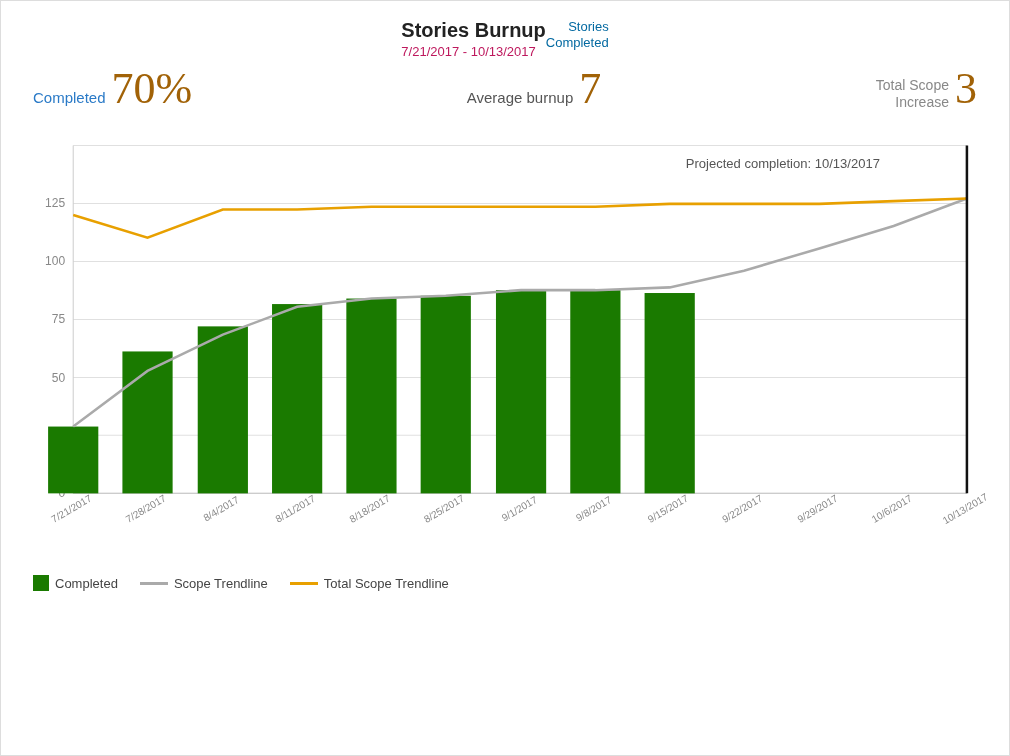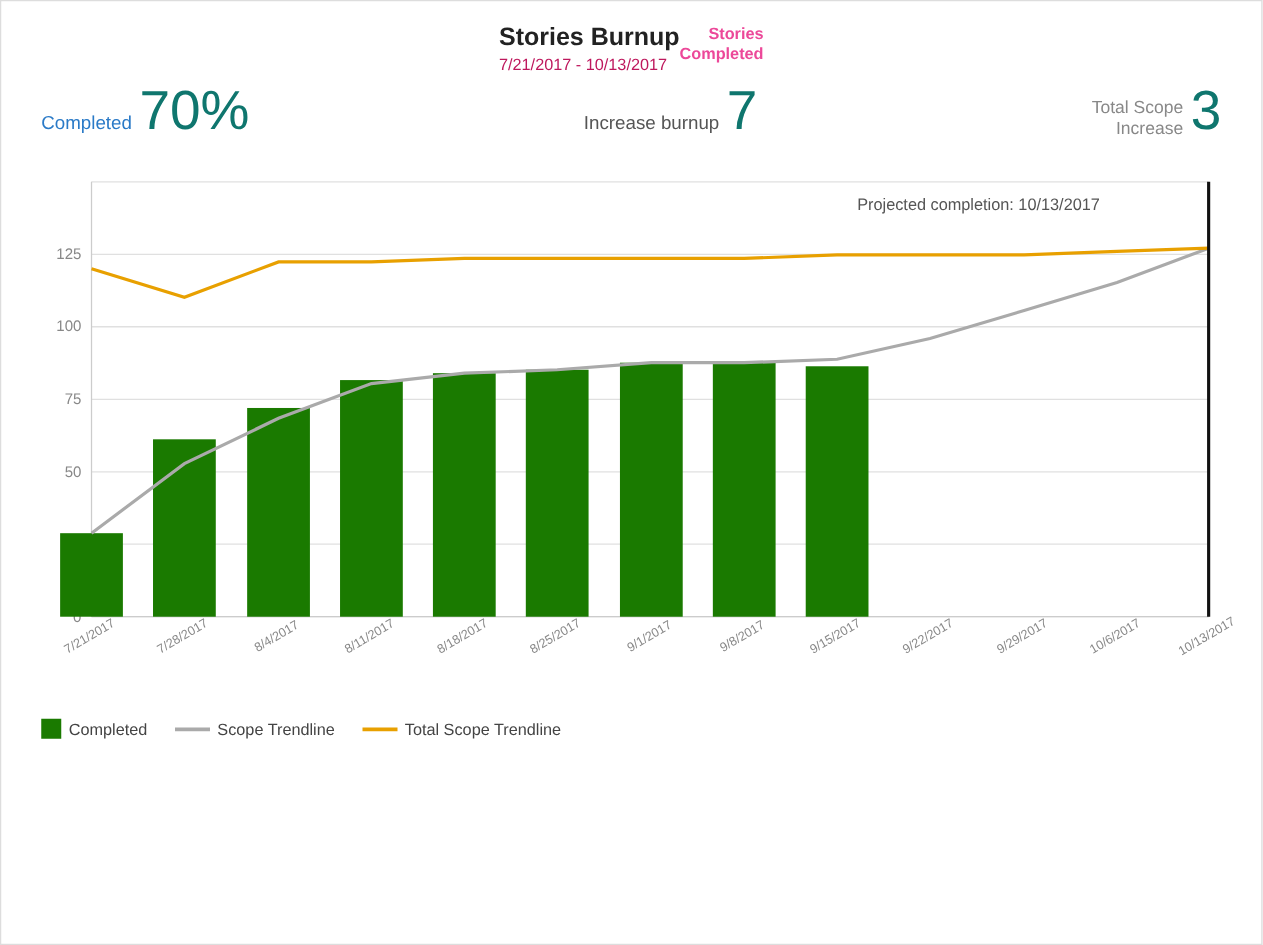--- a/index.html
+++ b/index.html
@@ -37,23 +37,22 @@
       margin-top: 2px;
     }
     .stories-remaining-block {
       text-align: right;
       display: flex;
       flex-direction: column;
       align-items: flex-end;
     }
     .stories-remaining-label {
       font-size: 13px;
-      color: #ec4899;
+      color: #0369a1;
       line-height: 1.2;
-      font-weight: bold;
     }
     .stories-remaining-number {
       font-size: 56px;
       font-weight: 300;
       color: #222;
       line-height: 1;
     }
     .stats-row {
       display: flex;
       justify-content: space-between;
@@ -71,22 +70,23 @@
       color: #2a7ac7;
     }
     .stat-label-dark {
       font-size: 14px;
       color: #888;
       text-align: right;
     }
     .stat-value {
       font-size: 42px;
       font-weight: 300;
-      color: #0f766e;
+      color: #a16207;
       line-height: 1;
+      font-family: Liberation Serif, serif;
     }
     .stat-block-right {
       display: flex;
       flex-direction: column;
       align-items: flex-end;
     }
     .stat-block-right .stat-label-dark {
       line-height: 1.2;
     }
     .chart-area {
@@ -146,21 +146,21 @@
       </div>
     </div>
   </div>
 
   <div class="stats-row">
     <div class="stat-block">
       <span class="stat-label" style="color:#2a7ac7;font-size:15px;">Completed</span>
       <span class="stat-value" style="font-size:44px;">70%</span>
     </div>
     <div class="stat-block">
-      <span class="stat-label" style="color:#555;font-size:15px;">Increase burnup</span>
+      <span class="stat-label" style="color:#555;font-size:15px;">Average burnup</span>
       <span class="stat-value" style="font-size:44px;">7</span>
     </div>
     <div class="stat-block-right">
       <div style="display:flex;align-items:flex-end;gap:6px;">
         <span class="stat-label-dark" style="font-size:14px;color:#888;">Total Scope<br>Increase</span>
         <span class="stat-value" style="font-size:44px;">3</span>
       </div>
     </div>
   </div>
 

